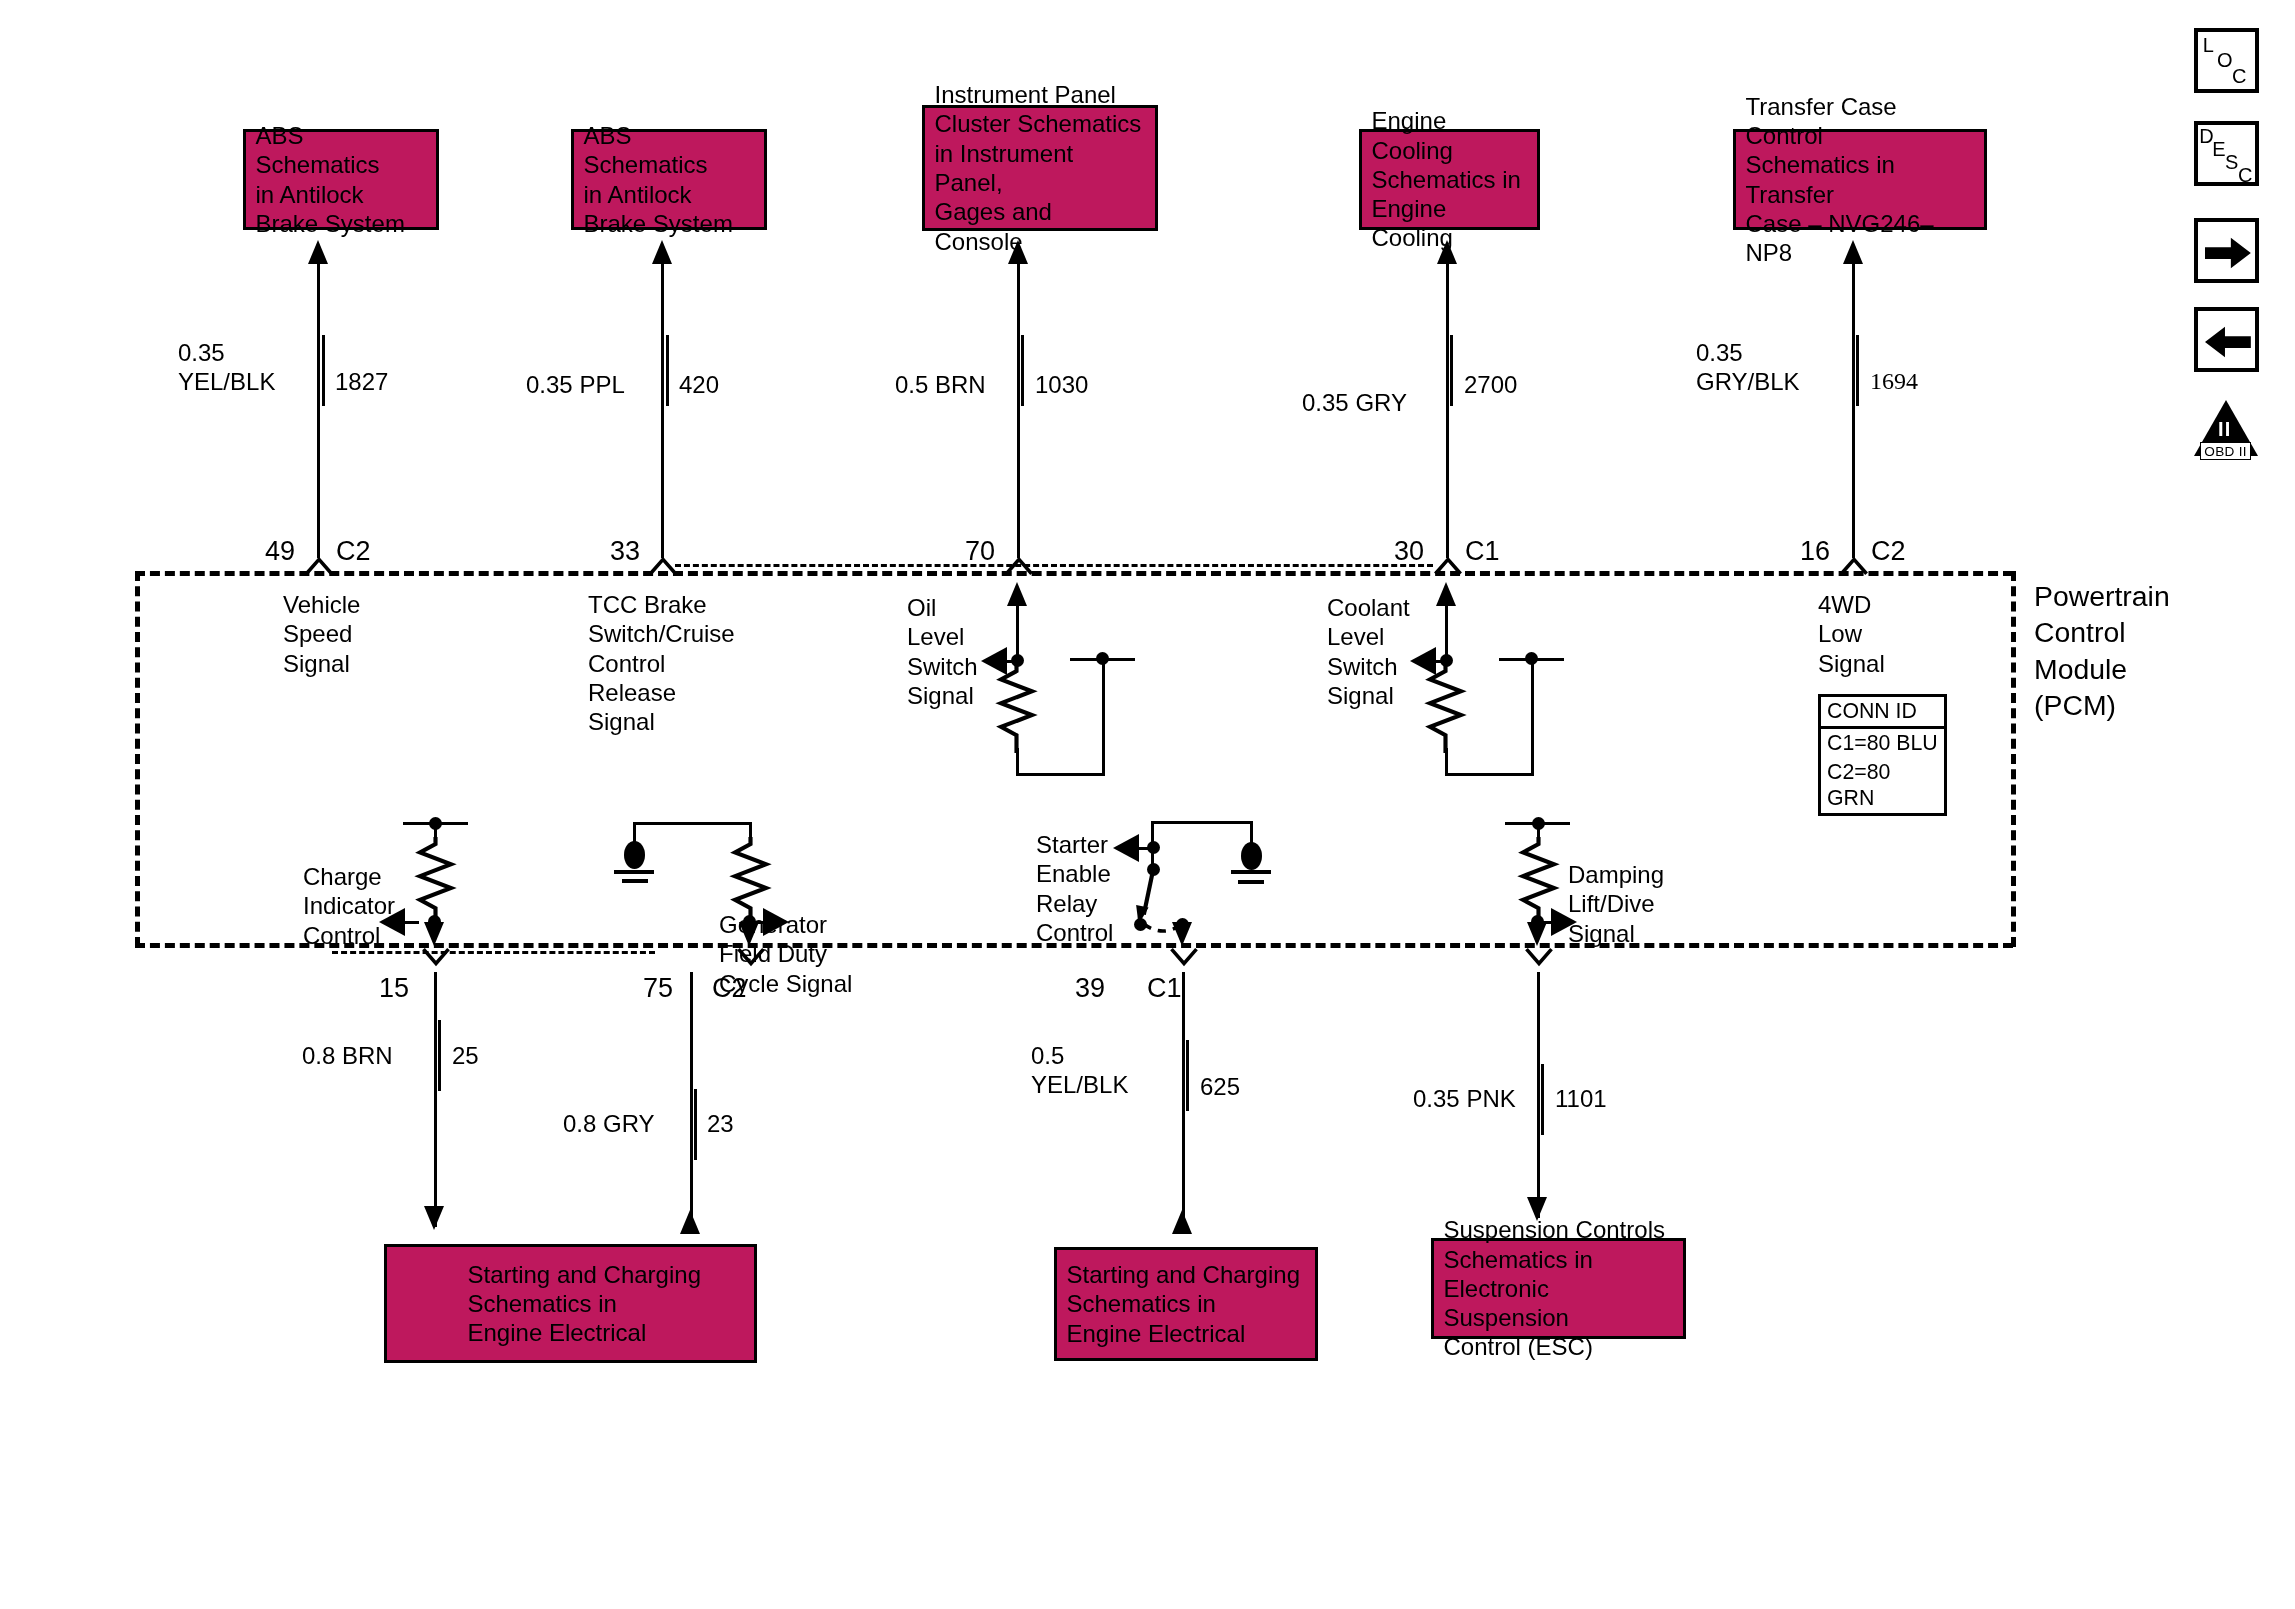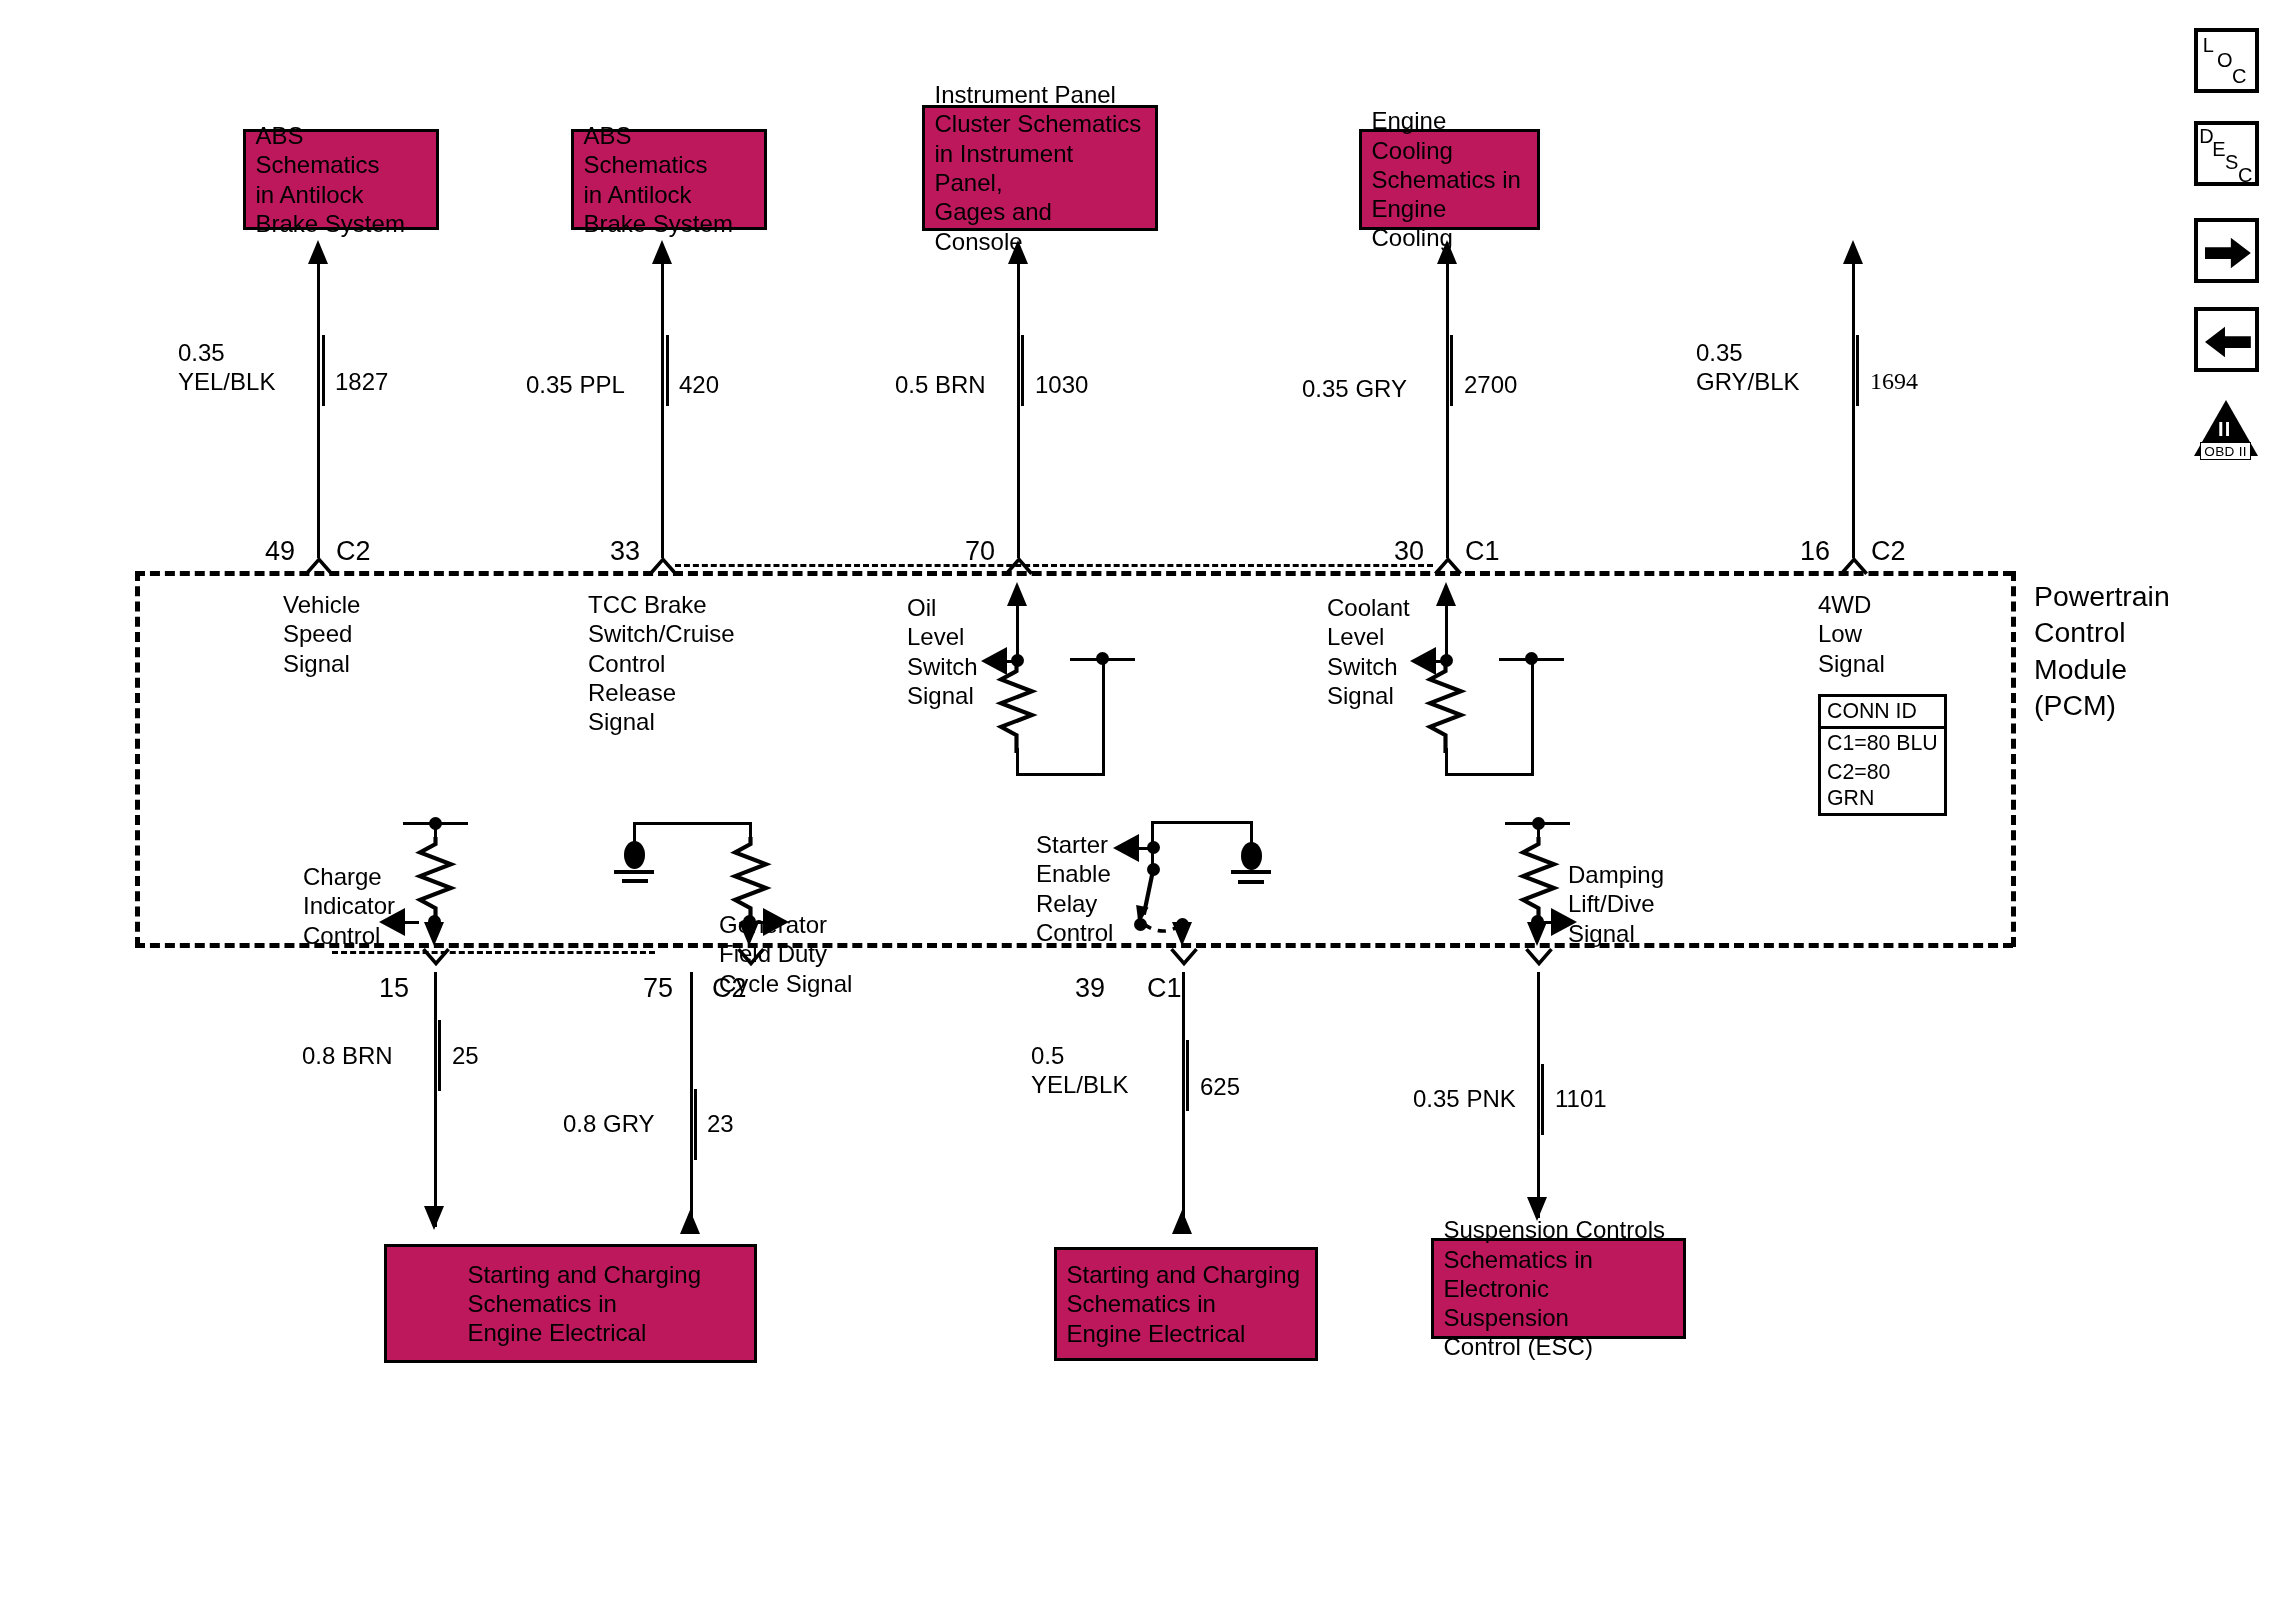--- a/index.html
+++ b/index.html
@@ -93,20 +93,25 @@
     <div class="txt">Instrument Panel
 Cluster Schematics
 in Instrument Panel,
 Gages and Console</div>
   </div>
   <div class="refbox" style="left:1359px;top:129px;width:181px;height:101px;">
     <div class="txt">Engine Cooling
 Schematics in
 Engine Cooling</div>
   </div>
+  <div class="refbox" style="left:1733px;top:129px;width:254px;height:101px;">
+    <div class="txt">Transfer Case Control
+Schematics in Transfer
+Case – NVG246–NP8</div>
+  </div>
 
   <div class="arrow-up" style="left:308px;top:240px;"></div>
   <div class="vwire" style="left:317px;top:261px;height:297px;"></div>
   <div class="lbl" style="left:178px;top:338px;">0.35
 YEL/BLK</div>
   <div class="sep" style="left:322px;top:335px;height:71px;"></div>
   <div class="lbl" style="left:335px;top:367px;">1827</div>
   <div class="lbl pin" style="left:265px;top:535px;">49</div>
   <div class="lbl pin" style="left:336px;top:535px;">C2</div>
   <svg class="ysym" style="left:304px;top:551px;" width="30" height="24" viewBox="0 0 50 40">
@@ -128,21 +133,21 @@
   <div class="lbl" style="left:895px;top:370px;">0.5 BRN</div>
   <div class="sep" style="left:1021px;top:335px;height:71px;"></div>
   <div class="lbl" style="left:1035px;top:370px;">1030</div>
   <div class="lbl pin" style="left:965px;top:535px;">70</div>
   <svg class="ysym" style="left:1004px;top:551px;" width="30" height="24" viewBox="0 0 50 40">
     <polyline points="4,38 25,14 46,38" fill="none" stroke="#000" stroke-width="6"></polyline>
   </svg>
 
   <div class="arrow-up" style="left:1437px;top:240px;"></div>
   <div class="vwire" style="left:1446px;top:261px;height:297px;"></div>
-  <div class="lbl" style="left:1302px;top:374px;">0.35 GRY</div>
+  <div class="lbl" style="left:1302px;top:388px;">0.35 GRY</div>
   <div class="sep" style="left:1450px;top:335px;height:71px;"></div>
   <div class="lbl" style="left:1464px;top:370px;">2700</div>
   <div class="lbl pin" style="left:1394px;top:535px;">30</div>
   <div class="lbl pin" style="left:1465px;top:535px;">C1</div>
   <svg class="ysym" style="left:1433px;top:551px;" width="30" height="24" viewBox="0 0 50 40">
     <polyline points="4,38 25,14 46,38" fill="none" stroke="#000" stroke-width="6"></polyline>
   </svg>
 
   <div class="arrow-up" style="left:1843px;top:240px;"></div>
   <div class="vwire" style="left:1852px;top:261px;height:297px;"></div>

